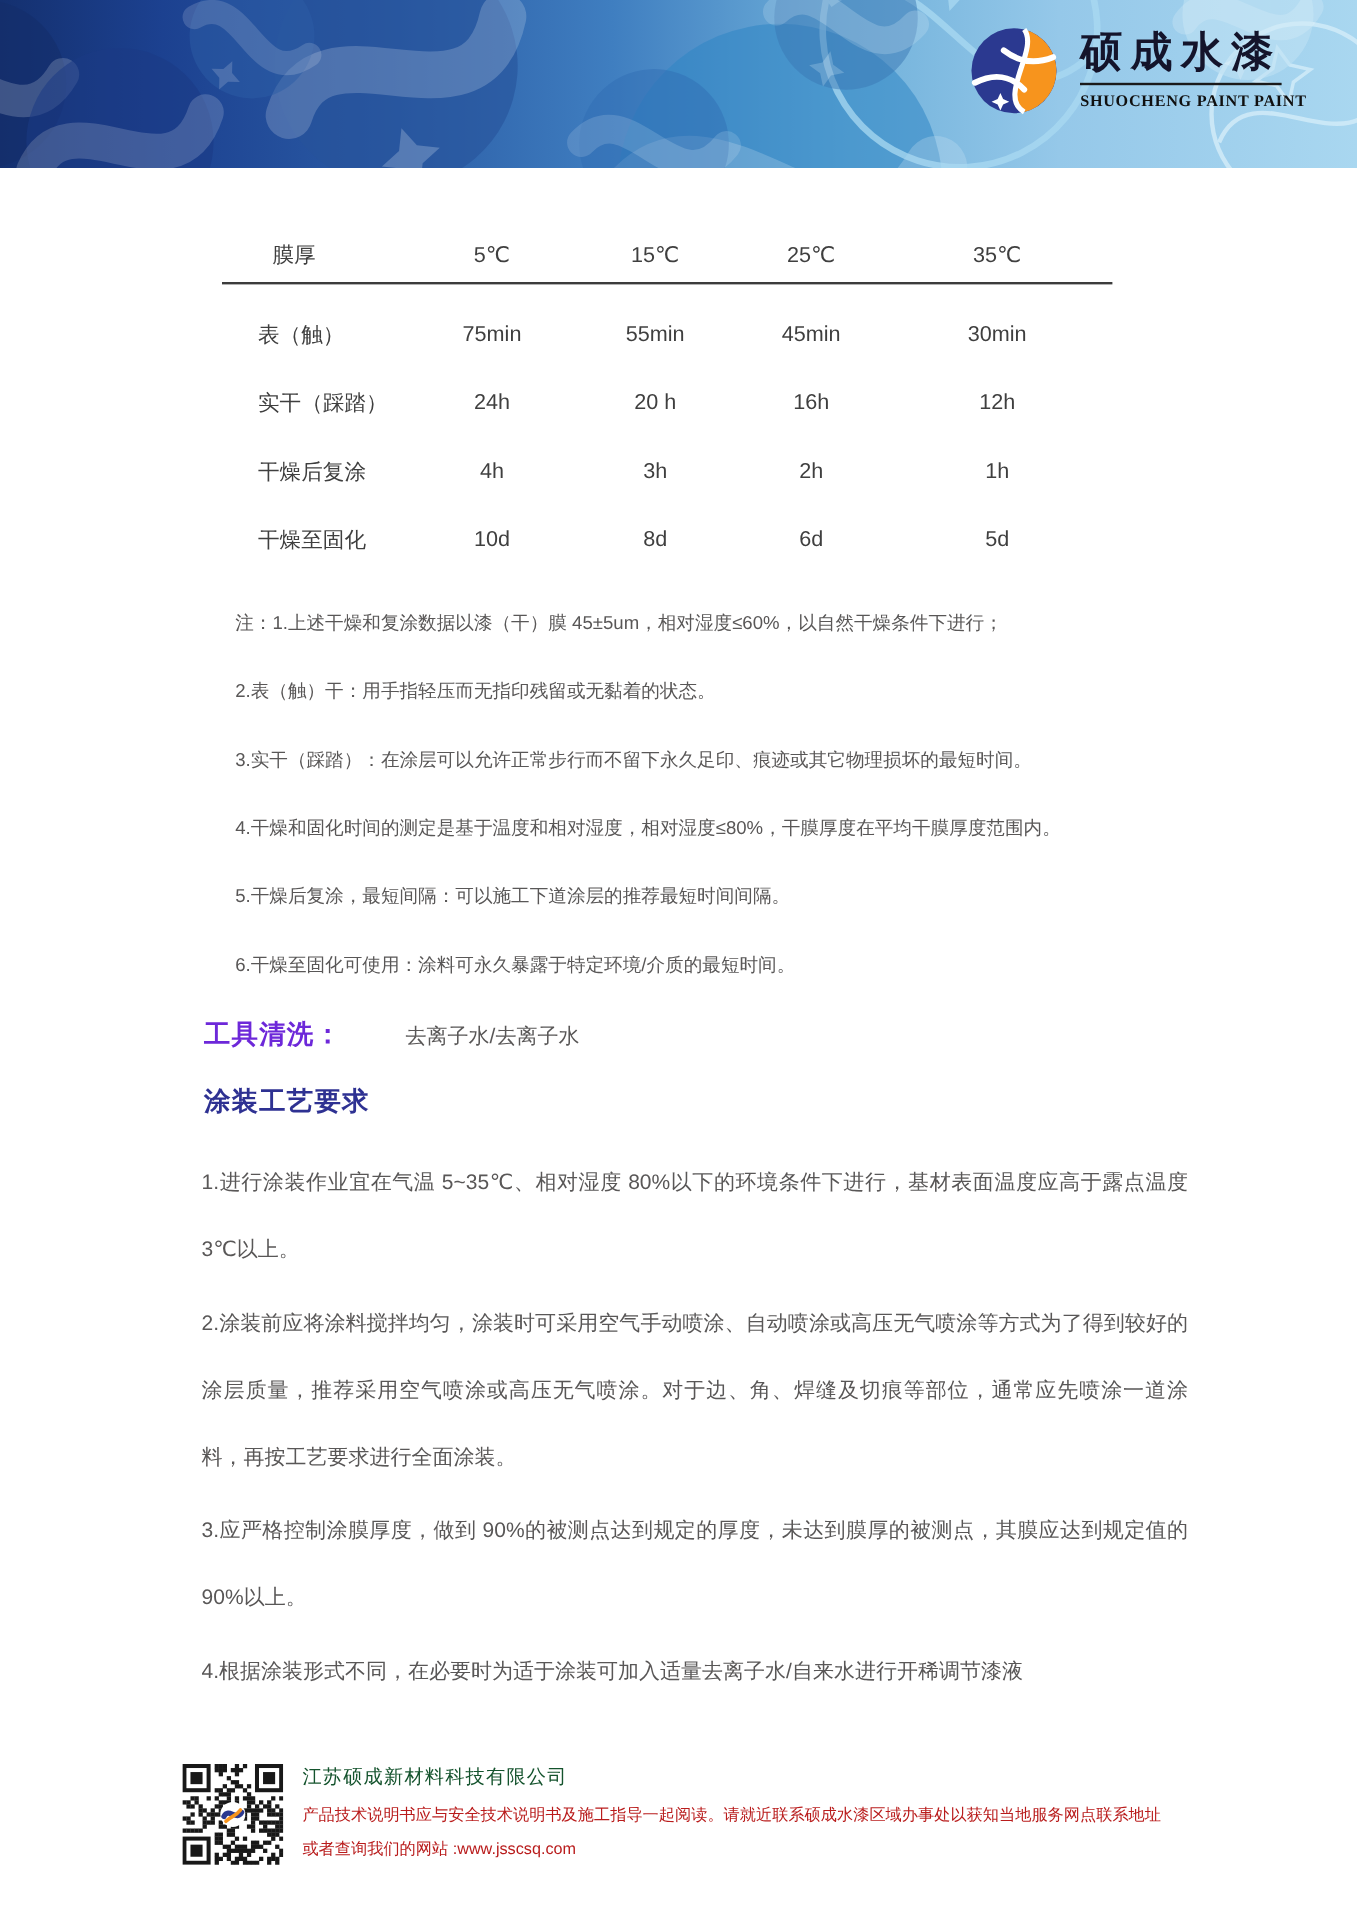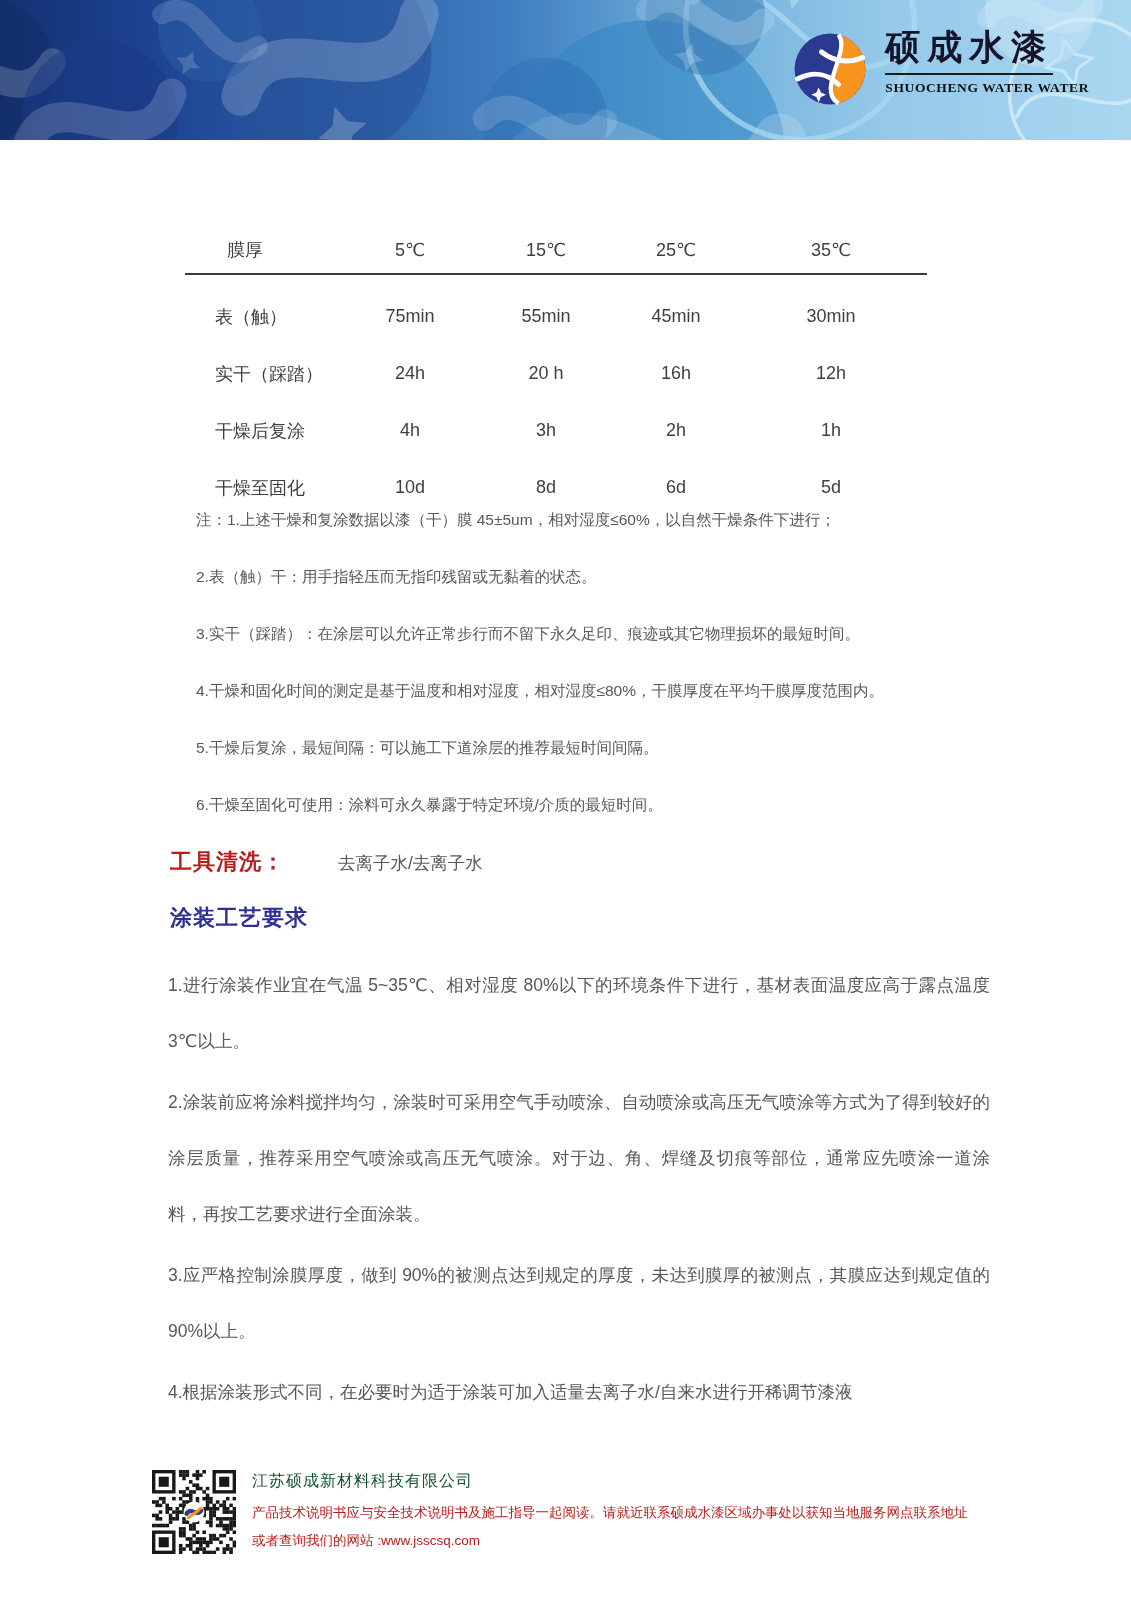--- a/index.html
+++ b/index.html
@@ -10,51 +10,51 @@
     color:#595757;
   }
   
   .header{
     position:absolute;top:0;left:0;width:1131px;height:140px;
     background:linear-gradient(90deg,#14306f 0%,#1c4190 12%,#2a5aa4 28%,#3f7ec0 45%,#6fb0da 62%,#95c8e9 78%,#a9d7f0 100%);
     overflow:hidden;
   }
   .wm{position:absolute;top:0;left:0;}
   .logo{
-    position:absolute;top:30px;right:42px;
-    display:flex;gap:16px;
+    position:absolute;top:20px;right:42px;
+    display:flex;align-items:center;gap:16px;
   }
   .logo-text{display:flex;flex-direction:column;align-items:flex-start;}
   .logo-cn{
     font-family:"Liberation Serif","DejaVu Serif",serif;
     font-weight:bold;font-size:35px;color:#14142b;letter-spacing:7px;
     line-height:1;padding-bottom:8px;border-bottom:2.5px solid #1a1a1a;
     white-space:nowrap;
   }
   .logo-en{
     font-family:"Liberation Serif","DejaVu Serif",serif;
     font-weight:bold;font-size:13.5px;color:#101010;letter-spacing:0.6px;
     margin-top:5px;white-space:nowrap;
   }
   
-  .drytable{position:absolute;left:185px;top:200px;width:742px;font-size:18px;color:#3f3f3f;margin-top:38px;}
+  .drytable{position:absolute;left:185px;top:200px;width:742px;font-size:18px;color:#3f3f3f;}
   .trow,.thead{display:grid;grid-template-columns:160px 130px 142px 118px 192px;align-items:center;}
   .thead{padding-bottom:11px;border-bottom:2px solid #3c3c3c;}
   .thead .rlabel{padding-left:42px;}
   .trows{padding-top:13px;}
   .trow{height:57px;}
   .trow .rlabel{padding-left:30px;}
   .cell{text-align:center;}
   .rlabel{text-align:left;}
   
   .notes{position:absolute;left:196px;top:491px;width:810px;font-size:15.5px;color:#595757;}
   .notes p{margin:0;height:57px;line-height:57px;white-space:nowrap;}
   
   .tools{position:absolute;left:170px;top:847px;display:flex;align-items:baseline;}
-  .tools-label{font-size:22px;font-weight:bold;color:#b91c1c;letter-spacing:1px;text-align:right;}
+  .tools-label{font-size:22px;font-weight:bold;color:#6d28d9;letter-spacing:1px;text-align:right;}
   .tools-value{font-size:17.5px;color:#595757;margin-left:53px;}
   
   .process-title{
     position:absolute;left:170px;top:903px;margin:0;
     font-size:22px;font-weight:bold;color:#2e3192;letter-spacing:1px;
   }
   .paras{position:absolute;left:168px;top:957px;width:822px;}
   .paras p{margin:0 0 5px 0;font-size:17.5px;line-height:56px;color:#595757;text-align:justify;}
   
   .footer{position:absolute;left:152px;top:1470px;display:flex;align-items:flex-start;gap:16px;}
@@ -99,21 +99,21 @@
       <svg class="logo-mark" viewBox="-55 -55 110 110" width="78" height="78" aria-hidden="true">
         <circle r="50" fill="#2b3990"></circle>
         <path d="M 12,-48.5 A 50,50 0 0 1 12,48.5 C -20,30 30,-25 12,-48.5 Z" fill="#f7941d"></path>
         <path d="M 12,48.5 C -20,30 30,-25 12,-48.5" stroke="#ffffff" stroke-width="6" fill="none"></path>
         <path d="M -46,14 C -22,2 -4,6 12,22" stroke="#ffffff" stroke-width="7" fill="none" stroke-linecap="round"></path>
         <path d="M -12,-24 C 6,-10 26,-8 46,-16" stroke="#ffffff" stroke-width="7" fill="none" stroke-linecap="round"></path>
         <path d="M -16,26 l 3.2,7.2 7.2,3.2 -7.2,3.2 -3.2,7.2 -3.2,-7.2 -7.2,-3.2 7.2,-3.2 z" fill="#ffffff"></path>
       </svg>
       <div class="logo-text">
         <div class="logo-cn">硕成水漆</div>
-        <div class="logo-en">SHUOCHENG WATER WATER</div>
+        <div class="logo-en">SHUOCHENG PAINT PAINT</div>
       </div>
     </div>
   </header>
 
   <section class="drytable">
     <div class="thead">
       <div class="cell rlabel">膜厚</div>
       <div class="cell">5℃</div>
       <div class="cell">15℃</div>
       <div class="cell">25℃</div>

